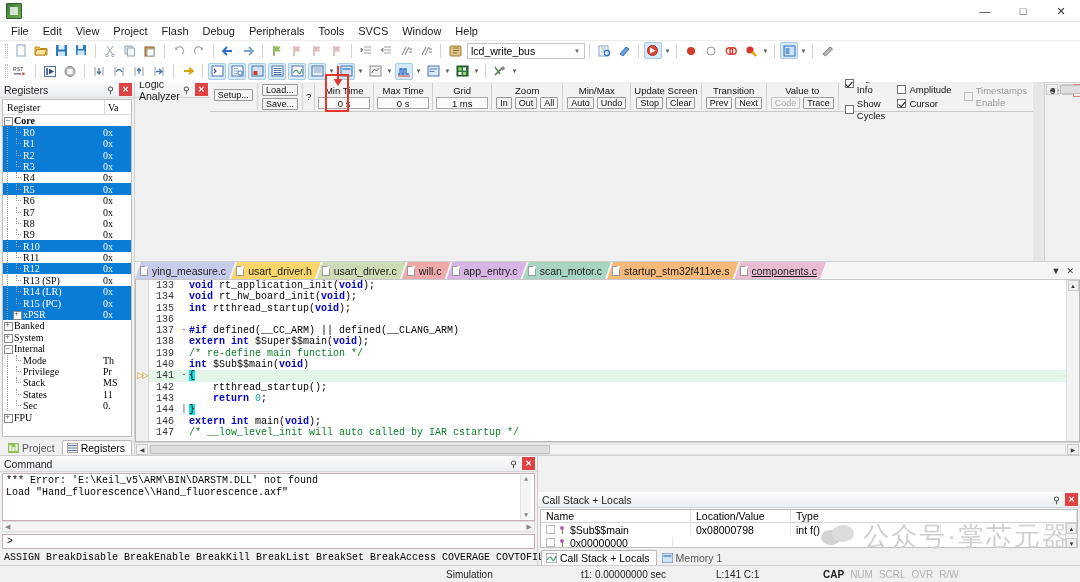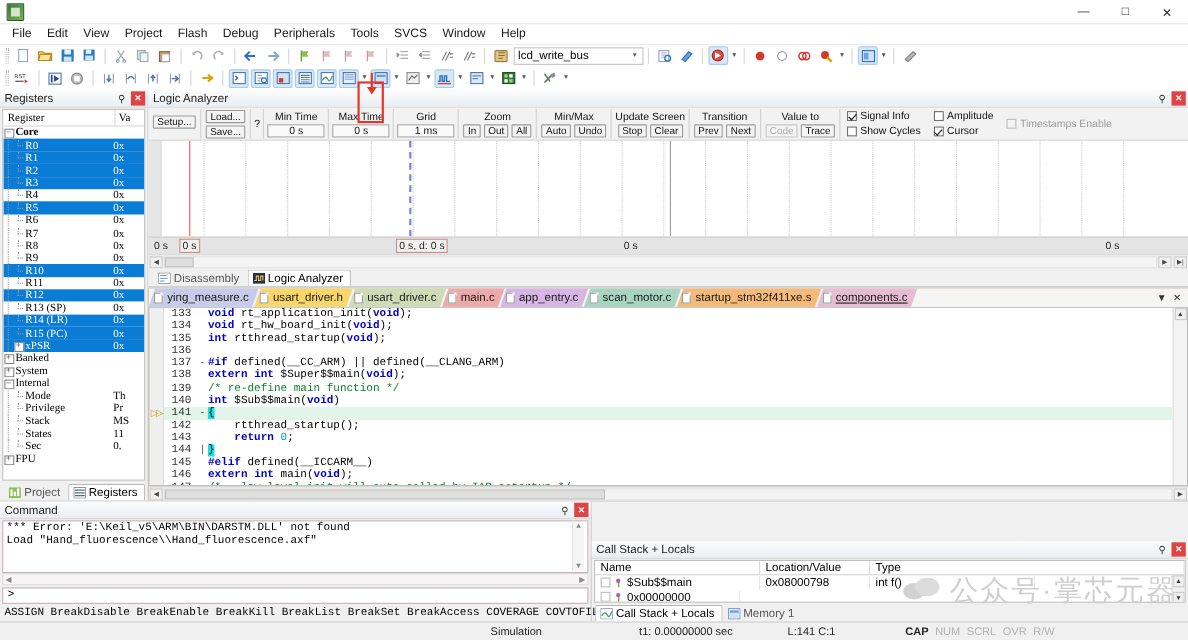--- a/index.html
+++ b/index.html
@@ -183,21 +183,21 @@
     background: #fff; border-color: #b8b8b8; color: #000;
     border-radius: 2px 2px 0 0;
   }
 
   
   .right-side { flex: 1; display: flex; flex-direction: column; min-width: 0; }
 
   
   .la-panel {
     height: 180px; min-height: 180px;
-    display: flex; flex-direction: column;
+    display: flex; flex-direction: row;
     background: #f0f0f0;
     border-bottom: 1px solid #cfcfcf;
   }
   .la-toolbar {
     height: 30px; min-height: 30px;
     background: #f2f2f2; display: flex; align-items: stretch;
     border-bottom: 1px solid #c9c9c9; padding: 1px 0;
   }
   .la-grp {
     display: flex; flex-direction: column; align-items: center;
@@ -1213,21 +1213,21 @@
             <div class="ftab" style="background: rgb(249, 214, 106); z-index: 19;">
               <span class="doc-ic"></span>
               <span class="lbl">usart_driver.h</span>
             </div>
             <div class="ftab" style="background: rgb(205, 220, 182); z-index: 18;">
               <span class="doc-ic"></span>
               <span class="lbl">usart_driver.c</span>
             </div>
             <div class="ftab" style="background: rgb(238, 170, 170); z-index: 17;">
               <span class="doc-ic"></span>
-              <span class="lbl">main.c</span>
+              <span class="lbl">will.c</span>
             </div>
             <div class="ftab" style="background: rgb(215, 181, 228); z-index: 16;">
               <span class="doc-ic"></span>
               <span class="lbl">app_entry.c</span>
             </div>
             <div class="ftab" style="background: rgb(168, 213, 194); z-index: 15;">
               <span class="doc-ic"></span>
               <span class="lbl">scan_motor.c</span>
             </div>
             <div class="ftab" style="background: rgb(245, 185, 122); z-index: 14;">
@@ -1254,21 +1254,20 @@
               <div class="code-line"><span class="ln">135</span><span class="fold"></span><span class="code-txt"><span class="kw">int</span> rtthread_startup(<span class="kw">void</span>);</span></div>
               <div class="code-line"><span class="ln">136</span><span class="fold"></span><span class="code-txt"></span></div>
               <div class="code-line"><span class="ln">137</span><span class="fold">-</span><span class="code-txt"><span class="pp">#if</span> defined(__CC_ARM) || defined(__CLANG_ARM)</span></div>
               <div class="code-line"><span class="ln">138</span><span class="fold"></span><span class="code-txt"><span class="kw">extern</span> <span class="kw">int</span> $Super$$main(<span class="kw">void</span>);</span></div>
               <div class="code-line"><span class="ln">139</span><span class="fold"></span><span class="code-txt"><span class="cm">/* re-define main function */</span></span></div>
               <div class="code-line"><span class="ln">140</span><span class="fold"></span><span class="code-txt"><span class="kw">int</span> $Sub$$main(<span class="kw">void</span>)</span></div>
               <div class="code-line hl"><span class="ln">141</span><span class="fold">-</span><span class="code-txt"><span class="brace-hl">{</span></span></div>
               <div class="code-line"><span class="ln">142</span><span class="fold"></span><span class="code-txt">    rtthread_startup();</span></div>
               <div class="code-line"><span class="ln">143</span><span class="fold"></span><span class="code-txt">    <span class="kw">return</span> <span class="num">0</span>;</span></div>
               <div class="code-line"><span class="ln">144</span><span class="fold">|</span><span class="code-txt"><span class="brace-hl">}</span></span></div>
-              <div class="code-line"><span class="ln">145</span><span class="fold"></span><span class="code-txt"><span class="pp">#elif</span> defined(__ICCARM__)</span></div>
               <div class="code-line"><span class="ln">146</span><span class="fold"></span><span class="code-txt"><span class="kw">extern</span> <span class="kw">int</span> main(<span class="kw">void</span>);</span></div>
               <div class="code-line"><span class="ln">147</span><span class="fold"></span><span class="code-txt"><span class="cm">/* __low_level_init will auto called by IAR cstartup */</span></span></div>
             </div>
           <div class="ed-vscroll">
             <div class="vs-btn">▲</div>
           </div>
         </div>
         <div class="ed-hscroll">
           <div class="sb-btn">◀</div>
           <div class="sb-track">

